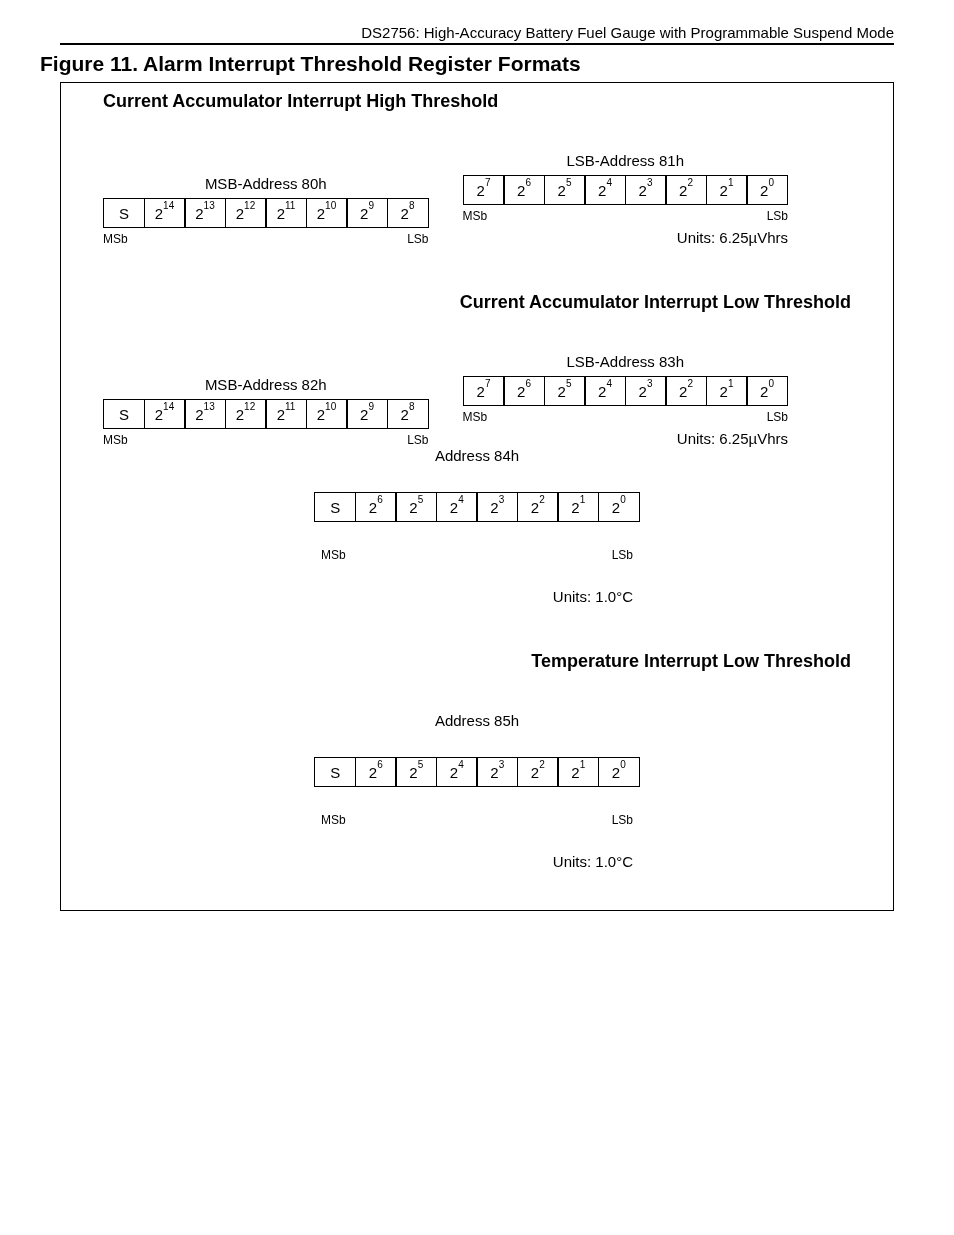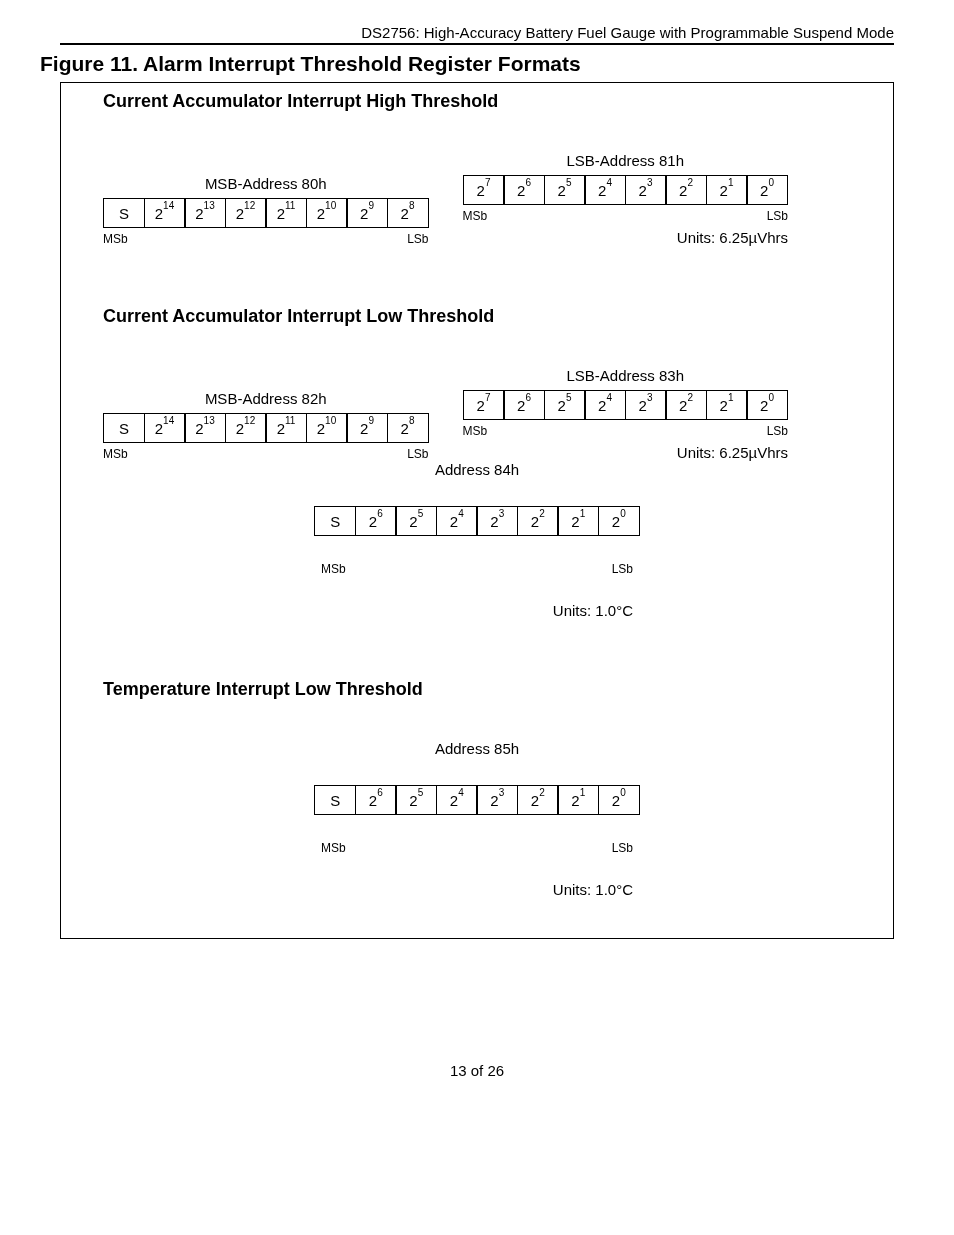--- a/index.html
+++ b/index.html
@@ -37,21 +37,22 @@
     border: 1.5px solid #000;
     padding: 8px 42px 40px 42px;
     box-sizing: border-box;
   }
   .section-title {
     font-weight: bold;
     font-size: 18px;
     margin: 0 0 40px 0;
   }
   .section-title.mt {
-    margin-top: 60px;
+    margin-top: 46px;
+    text-align: right;
   }
   .section-title.mt2 {
     margin-top: 30px;
   }
   .two-bytes {
     display: flex;
     gap: 34px;
     align-items: flex-end;
   }
   .byte-block {
@@ -328,14 +329,13 @@
         </div>
       <div class="below-row" style="width:312px;">
         <span>MSb</span>
         <span>LSb</span>
       </div>
       <div style="width:312px; text-align:right; font-size:15px; margin-top:4px;">Units: 1.0°C</div>
     </div>
 
   </div>
 
-  <div class="footer-pg">13 of 26</div>
 </div>
 
 </body></html>

